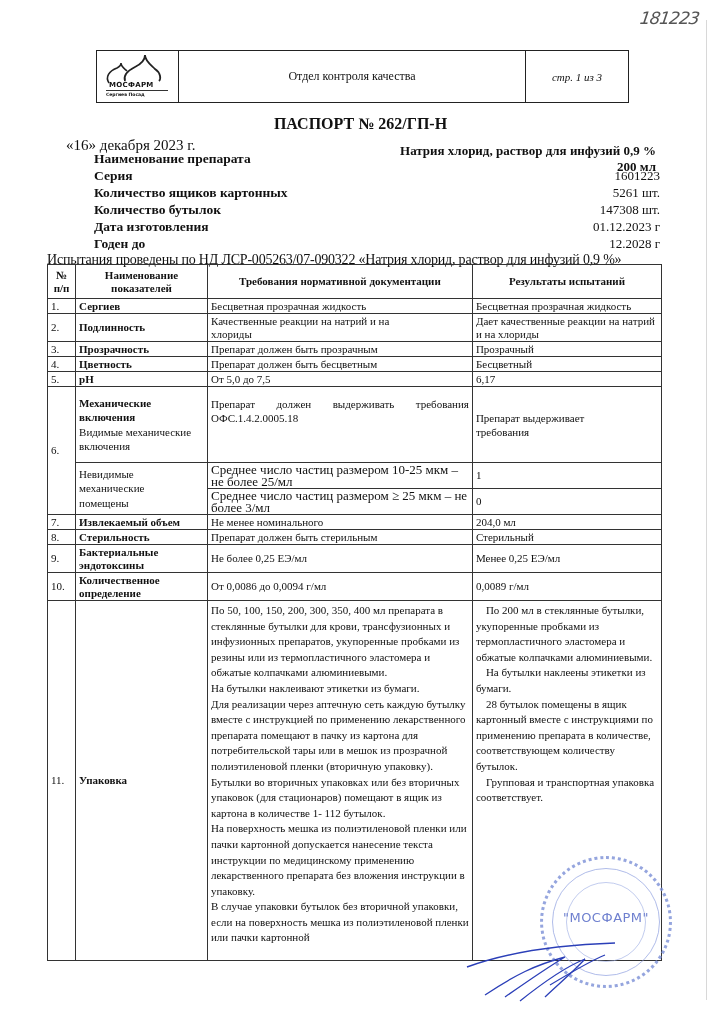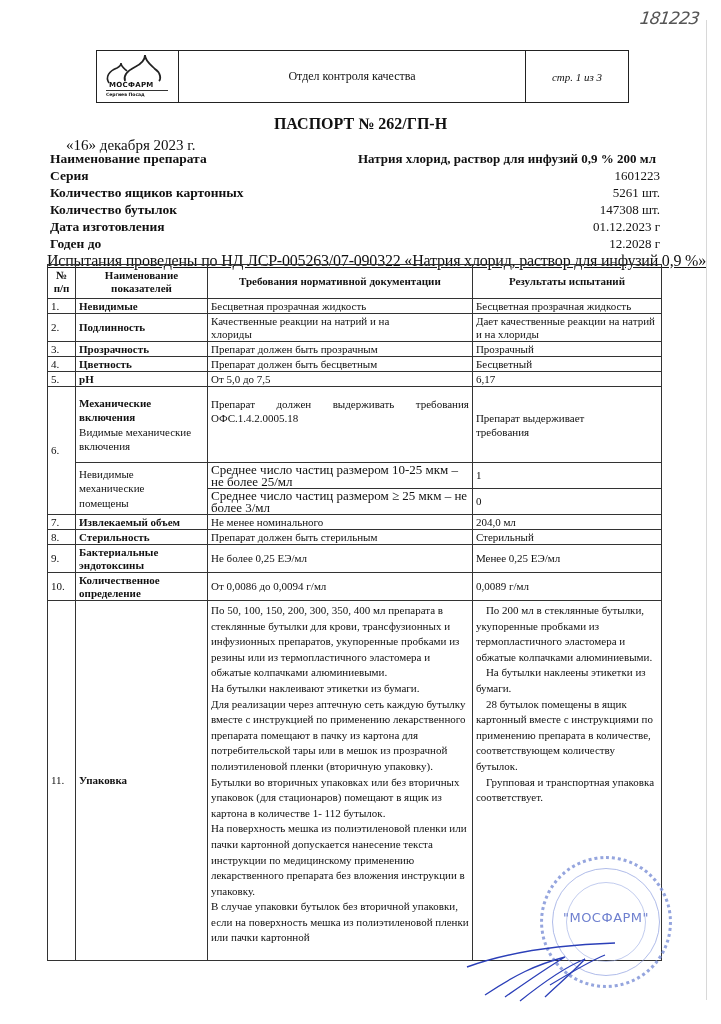--- a/index.html
+++ b/index.html
@@ -19,24 +19,24 @@
     .hdr .page { flex: 1; display: flex; align-items: center; justify-content: center; font-size: 11px; font-style: italic; }
     .logo svg { position: absolute; left: 4px; top: 2px; }
     .logo .brand { position: absolute; left: 12px; top: 30px; font-family: "DejaVu Sans", sans-serif; font-size: 7px; font-weight: bold; letter-spacing: 0.3px; }
     .logo .sub { position: absolute; left: 9px; top: 41px; font-family: "DejaVu Sans", sans-serif; font-size: 4.5px; font-weight: bold; }
     .logo .rule { position: absolute; left: 9px; top: 39px; width: 62px; height: 1px; background: #333; }
 
     .title { position: absolute; left: 0; width: 721px; top: 115px; text-align: center; font-weight: bold; font-size: 16px; }
     .date { position: absolute; left: 66px; top: 137px; font-size: 15px; }
     .info { position: absolute; left: 50px; top: 150px; width: 610px; }
     .info .row { display: flex; height: 17px; align-items: center; }
-    .info .lbl { width: 300px; font-weight: bold; font-size: 13.5px; }
+    .info .lbl { width: 300px; font-weight: bold; font-size: 13.5px; margin-left: 44px; }
     .info .val { flex: 1; text-align: right; font-size: 13px; }
     .info .val.bold { font-weight: bold; text-align: right; padding-right: 4px; }
-    .tested { position: absolute; left: 47px; top: 252px; font-size: 16px; letter-spacing: -0.2px; text-decoration: underline; }
+    .tested { position: absolute; left: 47px; top: 252px; font-size: 14px; letter-spacing: -0.2px; }
 
     table.main { position: absolute; left: 47px; top: 264px; width: 615px; border-collapse: collapse; font-size: 11px; table-layout: fixed; }
     table.main td, table.main th { border: 1px solid #333; padding: 0 3px; vertical-align: middle; line-height: 13px; }
     table.main th { font-weight: bold; text-align: center; font-size: 11px; }
     .c1 { width: 27px; } .c2 { width: 127px; } .c3 { width: 255px; } .c4 { width: 182px; }
     td.num { font-size: 11px; }
     td.name { font-weight: bold; font-size: 11px; }
     .small { font-size: 13px; line-height: 12px !important; }
     .justify { text-align: justify; }
     .pack p { margin: 0; }
@@ -111,21 +111,21 @@
   </colgroup>
   <tbody>
       <tr style="height:34px">
     <th style="padding:0 2px">№ п/п</th>
     <th>Наименование показателей</th>
     <th>Требования нормативной документации</th>
     <th>Результаты испытаний</th>
   </tr>
   <tr style="height:15px">
     <td class="num">1.</td>
-    <td class="name">Невидимые</td>
+    <td class="name">Сергиев</td>
     <td>Бесцветная прозрачная жидкость</td>
     <td>Бесцветная прозрачная жидкость</td>
   </tr>
   <tr style="height:28px">
     <td class="num">2.</td>
     <td class="name">Подлинность</td>
     <td style="padding-right:60px">Качественные реакции на натрий и на хлориды</td>
     <td>Дает качественные реакции на натрий и на хлориды</td>
   </tr>
   <tr style="height:15px">

